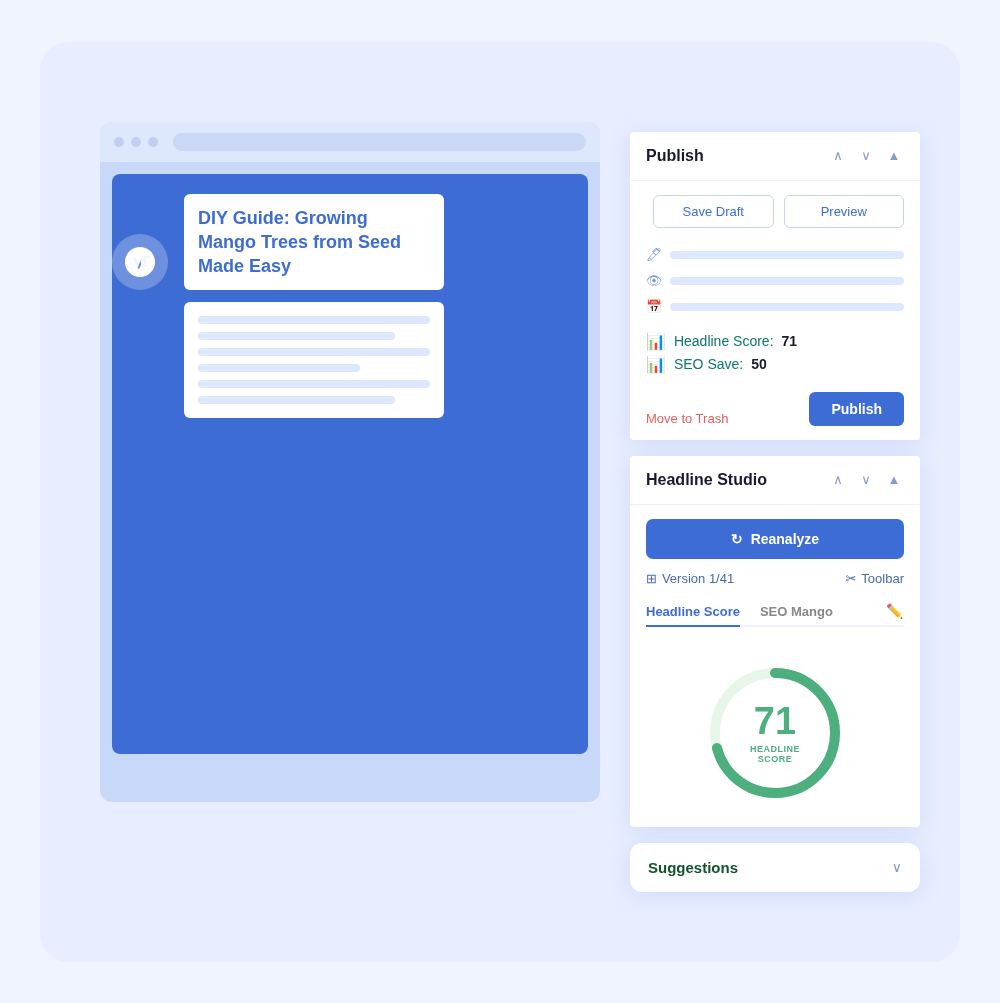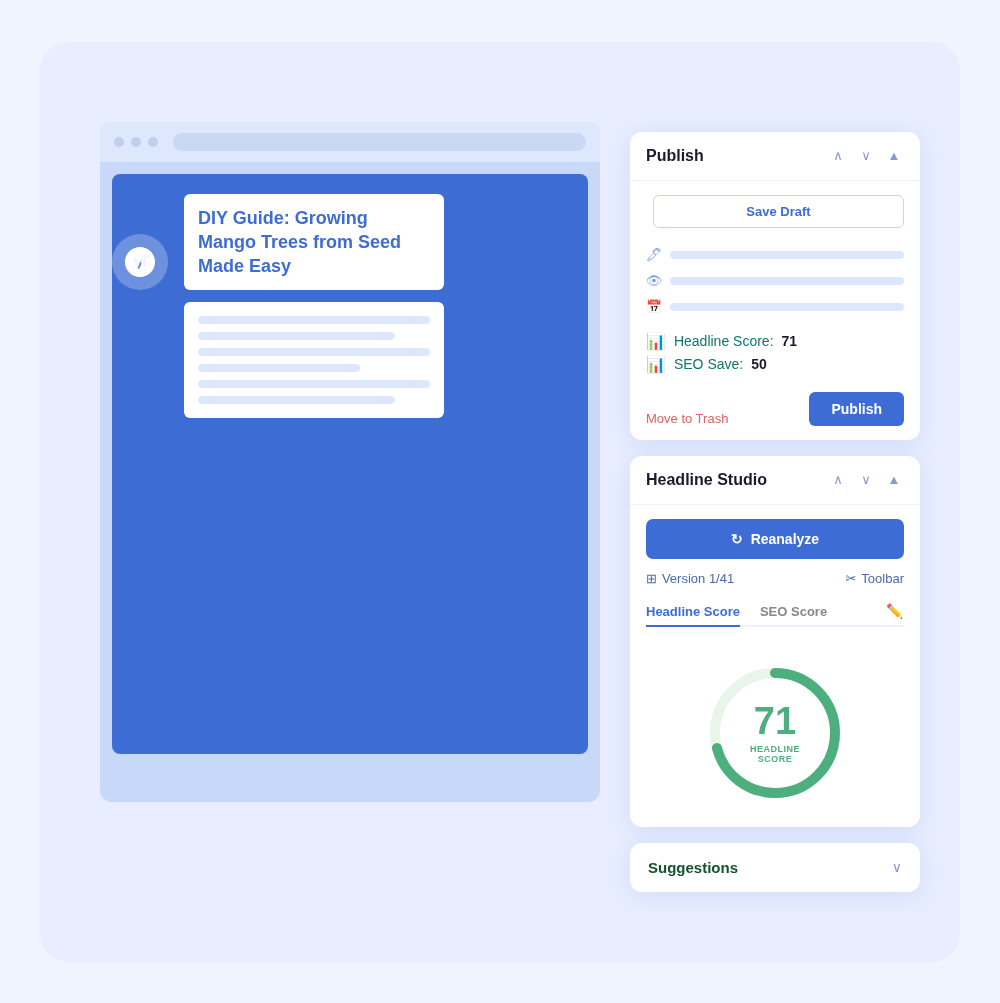--- a/index.html
+++ b/index.html
@@ -135,21 +135,21 @@
       top: 90px;
       display: flex;
       flex-direction: column;
       gap: 16px;
       width: 290px;
     }
 
     
     .panel {
       background: white;
-      border-radius: 12px;
+      border-radius: 4px;
       box-shadow: 0 4px 24px rgba(60, 100, 200, 0.13);
       overflow: hidden;
     }
 
     .panel-header {
       display: flex;
       align-items: center;
       padding: 14px 16px;
       border-bottom: 1px solid #eef2ff;
     }
@@ -190,21 +190,21 @@
     }
 
     .btn-save-draft {
       flex: 1;
       padding: 8px 12px;
       border: 1.5px solid #c8d4f0;
       border-radius: 6px;
       background: white;
       color: #3d6dd4;
       font-size: 13px;
-      font-weight: 700;
+      font-weight: 400;
       cursor: pointer;
       text-align: center;
       margin-left: 7px;
     }
 
     .btn-preview {
       flex: 1;
       padding: 8px 12px;
       border: 1.5px solid #c8d4f0;
       border-radius: 6px;
@@ -511,20 +511,21 @@
         <span class="panel-title">Publish</span>
         <div class="panel-controls">
           <span class="panel-ctrl-btn">∧</span>
           <span class="panel-ctrl-btn">∨</span>
           <span class="panel-ctrl-btn">▲</span>
         </div>
       </div>
       <div class="panel-body">
         <div class="publish-actions">
           <button class="btn-save-draft">Save Draft</button>
+          <button class="btn-preview">Preview</button>
         </div>
 
         <div class="meta-rows">
           <div class="meta-row">
             <span class="meta-icon">🖊</span>
             <div class="meta-line" style="width:60%"></div>
           </div>
           <div class="meta-row">
             <span class="meta-icon">👁</span>
             <div class="meta-line" style="width:50%"></div>
@@ -577,21 +578,21 @@
             <span>Version 1/41</span>
           </div>
           <div class="toolbar-info">
             <span>✂</span>
             <span>Toolbar</span>
           </div>
         </div>
 
         <div class="score-tabs">
           <div class="score-tab active">Headline Score</div>
-          <div class="score-tab">SEO Score</div>
+          <div class="score-tab">SEO Mango</div>
           <span class="tab-edit-icon">✏️</span>
         </div>
 
         <div class="score-circle-container">
           <div class="score-circle">
             <svg viewBox="0 0 140 140">
               <circle class="score-circle-bg" cx="70" cy="70" r="60"></circle>
               <circle class="score-circle-fill" cx="70" cy="70" r="60"></circle>
             </svg>
             <div class="score-circle-text">

